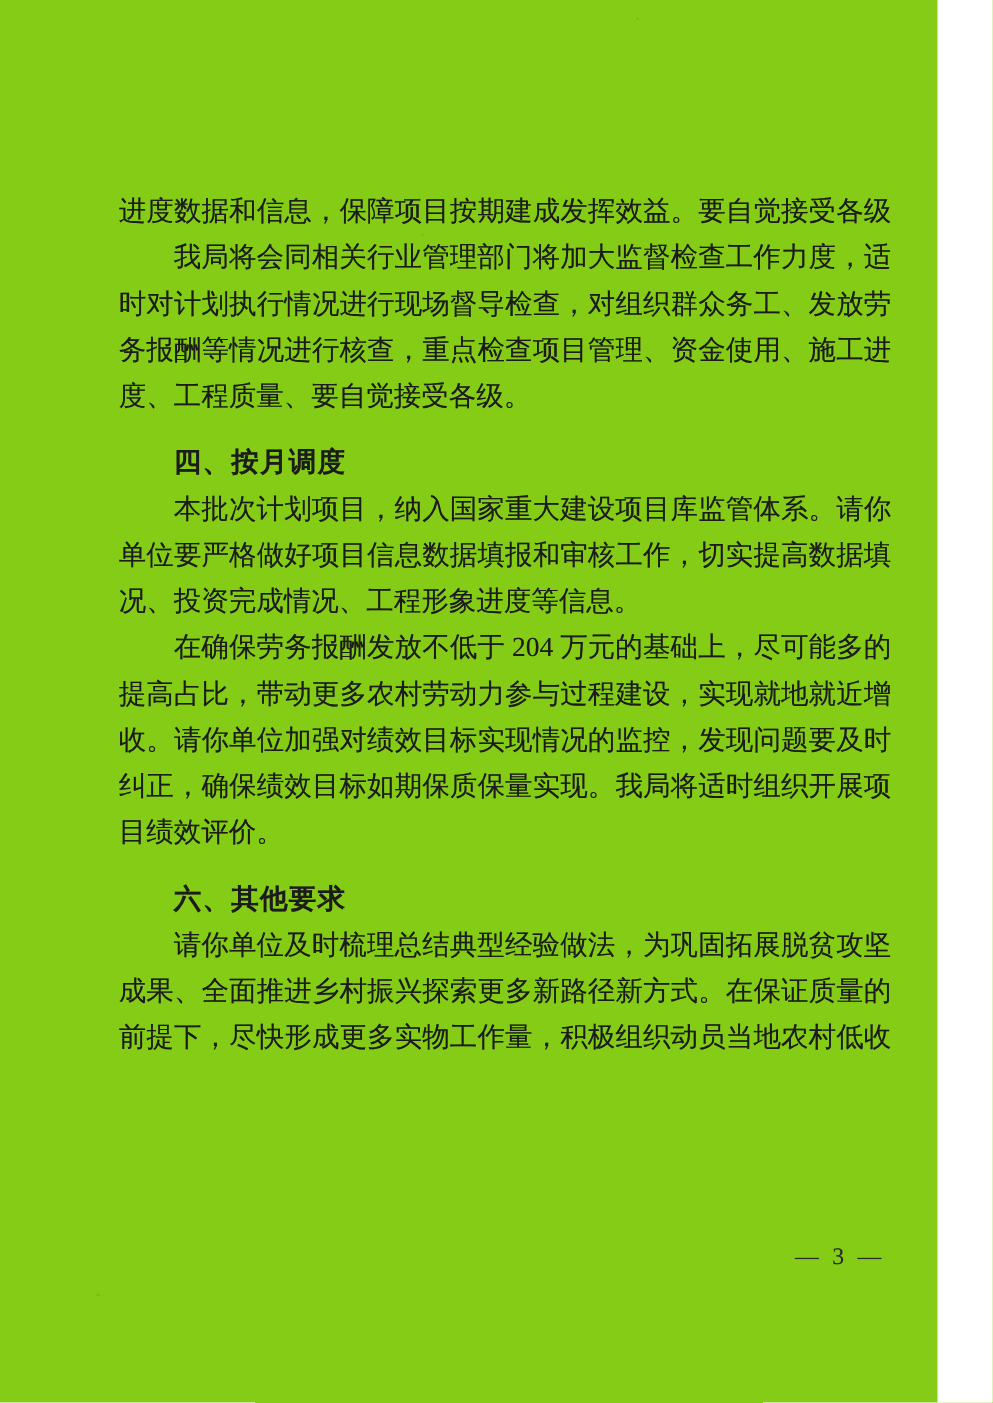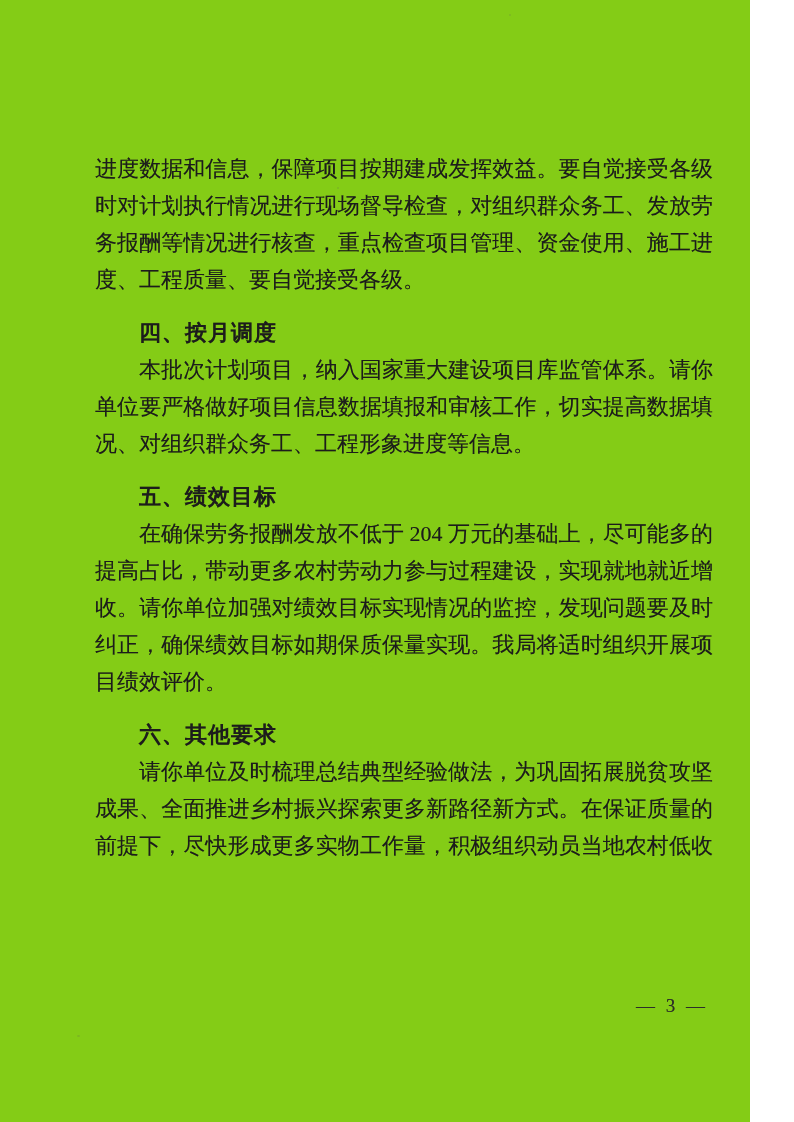--- a/index.html
+++ b/index.html
@@ -66,28 +66,28 @@
   .speck.s5 { left: 762px; top: 352px; width: 2px; height: 2px; }
   .speck.s6 { left: 77px;  top: 1035px;width: 3px; height: 2px; }
 </style>
 </head>
 <body>
 
 <div class="page">
 
   <div class="content">
     <div class="line fill">进度数据和信息，保障项目按期建成发挥效益。要自觉接受各级</div>
+    <div class="line fill indent">我局将会同相关行业管理部门将加大监督检查工作力度，适</div>
     <div class="line fill">时对计划执行情况进行现场督导检查，对组织群众务工、发放劳</div>
     <div class="line fill">务报酬等情况进行核查，重点检查项目管理、资金使用、施工进</div>
     <div class="line">度、工程质量、要自觉接受各级。</div>
     <div class="line heading indent">四、按月调度</div>
     <div class="line fill indent">本批次计划项目，纳入国家重大建设项目库监管体系。请你</div>
     <div class="line fill">单位要严格做好项目信息数据填报和审核工作，切实提高数据填</div>
-    <div class="line">况、对组织群众务工、工程形象进度等信息。</div>
-    <div class="line heading indent">五、绩效目标</div>
+    <div class="line">况、投资完成情况、工程形象进度等信息。</div>
     <div class="line fill indent">在确保劳务报酬发放不低于 204 万元的基础上，尽可能多的</div>
     <div class="line fill">提高占比，带动更多农村劳动力参与过程建设，实现就地就近增</div>
     <div class="line fill">收。请你单位加强对绩效目标实现情况的监控，发现问题要及时</div>
     <div class="line fill">纠正，确保绩效目标如期保质保量实现。我局将适时组织开展项</div>
     <div class="line">目绩效评价。</div>
     <div class="line heading indent">六、其他要求</div>
     <div class="line fill indent">请你单位及时梳理总结典型经验做法，为巩固拓展脱贫攻坚</div>
     <div class="line fill">成果、全面推进乡村振兴探索更多新路径新方式。在保证质量的</div>
     <div class="line fill">前提下，尽快形成更多实物工作量，积极组织动员当地农村低收</div>
   </div>

